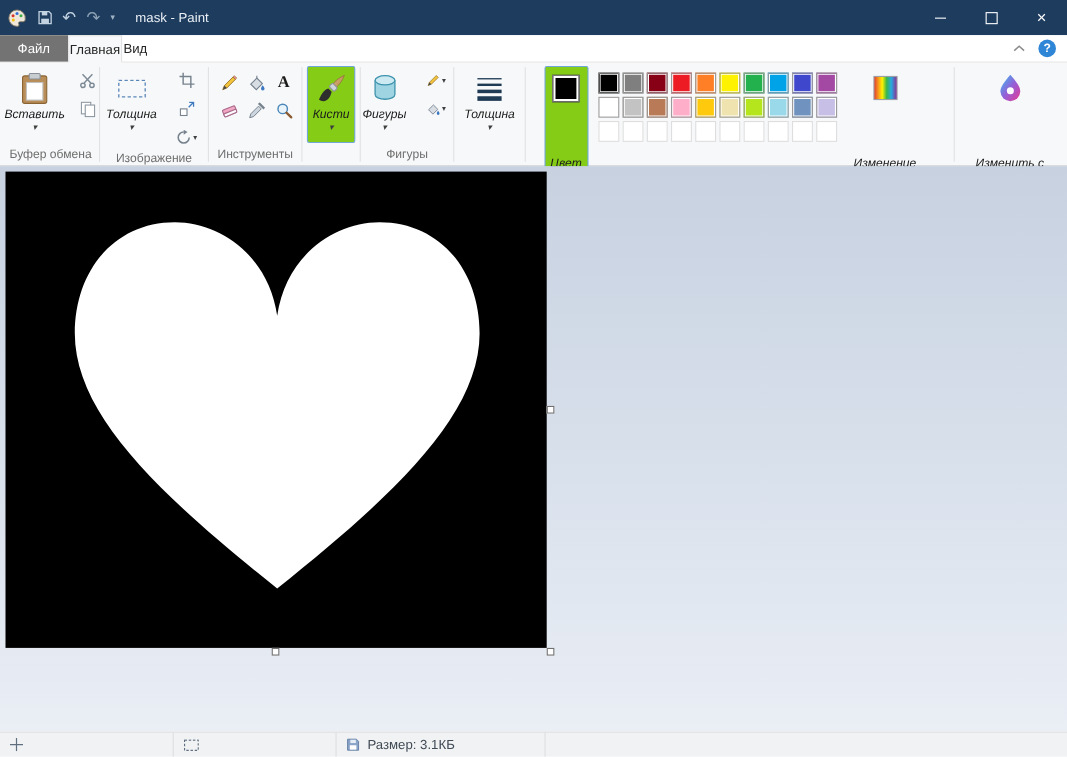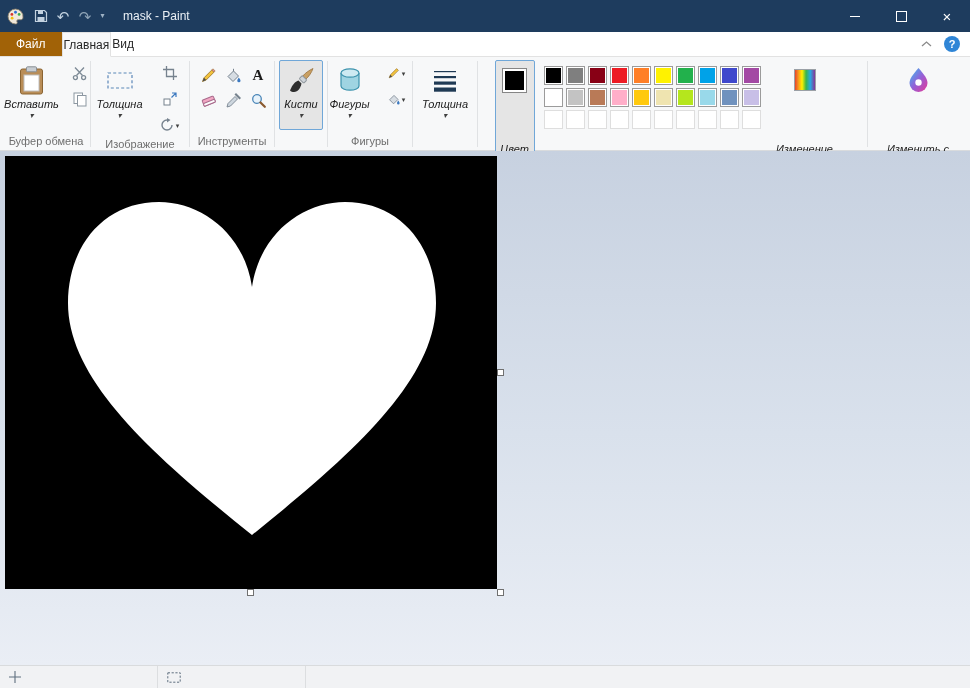--- a/index.html
+++ b/index.html
@@ -14,39 +14,39 @@
   .qat-btn.dim{color:#8ea3b6;}
   .qat-caret{width:13px;font-size:8px;color:#9fb2c4;}
   .tb-title{margin-left:14px;font-size:12px;color:#eaf0f6;}
   .win-controls{margin-left:auto;display:flex;height:32px;}
   .win-btn{width:46px;height:32px;display:flex;align-items:center;justify-content:center;color:#fff;font-size:15px;}
   .min-glyph{width:10px;height:1px;background:#fff;display:block;}
   .max-glyph{width:9px;height:9px;border:1px solid #fff;display:block;}
 
   
   .tabrow{height:24px;background:#fff;display:flex;align-items:stretch;border-bottom:1px solid #e2e2e2;flex:none;}
-  .tab-file{background:#a16207;color:#fff;padding:5px 16px;display:flex;align-items:center;}
+  .tab-file{background:#737373;color:#fff;padding:5px 16px;display:flex;align-items:center;}
   .tab{padding:0 1px;display:flex;align-items:center;color:#262626;}
   .tab.active{background:#f7f8f9;border:1px solid #e2e2e2;border-bottom:1px solid #f7f8f9;margin-bottom:-1px;}
   .tabrow-right{margin-left:auto;display:flex;align-items:center;gap:12px;padding-right:10px;}
   .collapse-btn{display:flex;align-items:center;}
   .help-btn{width:16px;height:16px;border-radius:50%;background:#2f85d6;color:#fff;font-size:11px;font-weight:bold;display:flex;align-items:center;justify-content:center;}
 
   
   .ribbon{height:92px;background:#f7f8f9;border-bottom:1px solid #d9dbdd;display:flex;align-items:stretch;padding:1px 2px 0 2px;flex:none;}
   .group{display:flex;flex-direction:column;flex:none;}
   .group-content{flex:1;display:flex;align-items:flex-start;justify-content:center;padding-top:2px;gap:3px;}
   .group-label{height:16px;line-height:14px;text-align:center;font-size:11px;color:#6e6e6e;flex:none;}
   .gsep{width:1px;background:#e0e2e4;margin:3px 0;flex:none;}
   .spacer{flex:1;}
   .bigbtn{display:flex;flex-direction:column;align-items:center;justify-content:flex-start;padding:3px 4px 3px 4px;border:1px solid transparent;border-radius:2px;height:70px;box-sizing:border-box;font-style:italic;}
   .bigbtn .ic{height:32px;display:flex;align-items:center;justify-content:center;}
   .bigbtn .lbl{font-size:11px;line-height:12px;text-align:center;margin-top:2px;color:#1b1b1b;}
   .bigbtn .caret{font-size:8px;line-height:8px;color:#3f3f3f;margin-top:2px;}
-  .bigbtn.selected{background:#e5e5e5;border-color:#70a7d8;}
+  .bigbtn.selected{background:#84cc16;border-color:#70a7d8;}
   .bigbtn.autoh{height:auto;padding-bottom:5px;gap:45px;}
   .smallbtn{width:24px;height:22px;display:flex;align-items:center;justify-content:center;border:1px solid transparent;border-radius:2px;}
   .smallbtn.wide{width:36px;gap:2px;}
   .caret-sm{font-size:7px;color:#3f3f3f;line-height:1;}
   .minicol{display:flex;flex-direction:column;gap:2px;margin-top:1px;}
   .toolgrid{display:grid;grid-template-columns:repeat(3,24px);grid-auto-rows:24px;gap:1px;margin-top:3px;}
   .ig{display:flex;align-items:center;justify-content:center;}
   .text-tool-glyph{font-family:"Liberation Serif",serif;font-weight:bold;font-size:15px;color:#1b1b1b;}
   .g-clipboard{width:88px;} .g-image{width:98px;} .g-tools{width:84px;} .g-brushes{width:52px;}
   .g-shapes{width:84px;} .g-size{width:64px;} .g-colors{width:378px;} .g-paint3d{width:100px;}
@@ -443,15 +443,25 @@
           </svg>
       </span>
     </div>
     <div class="sb-sec sb2">
       <span class="ig">
         <svg width="14" height="11" viewBox="0 0 14 11">
             <rect x="0.8" y="0.8" width="12.4" height="9.4" fill="none" stroke="#5f6f7f" stroke-dasharray="2.2 1.6"></rect>
           </svg>
       </span>
     </div>
+    <div class="sb-sec sb4">
+      <span class="ig">
+        <svg width="12" height="12" viewBox="0 0 12 12">
+            <path d="M1 1 h8 l2 2 v8 H1 z" fill="#8aa4c8" stroke="#5b7aa0" stroke-width=".8"></path>
+            <rect x="3" y="6.5" width="6" height="4" fill="#fff"></rect>
+            <rect x="3.5" y="1.5" width="5" height="3" fill="#e8eef6"></rect>
+          </svg>
+      </span>
+      <span>Размер: 3.1КБ</span>
+    </div>
   </div>
 
 </div>
 
 </body></html>

